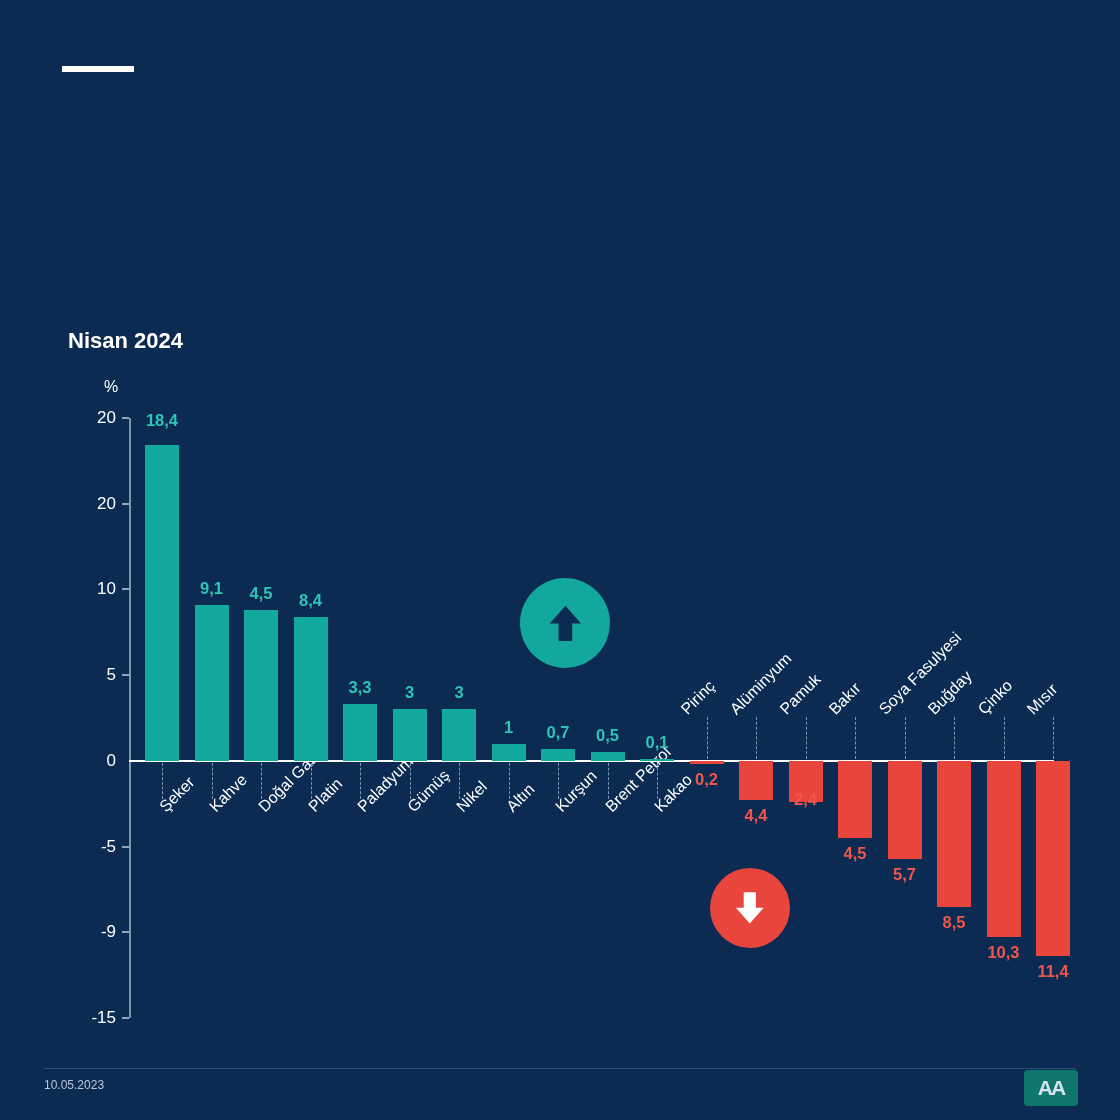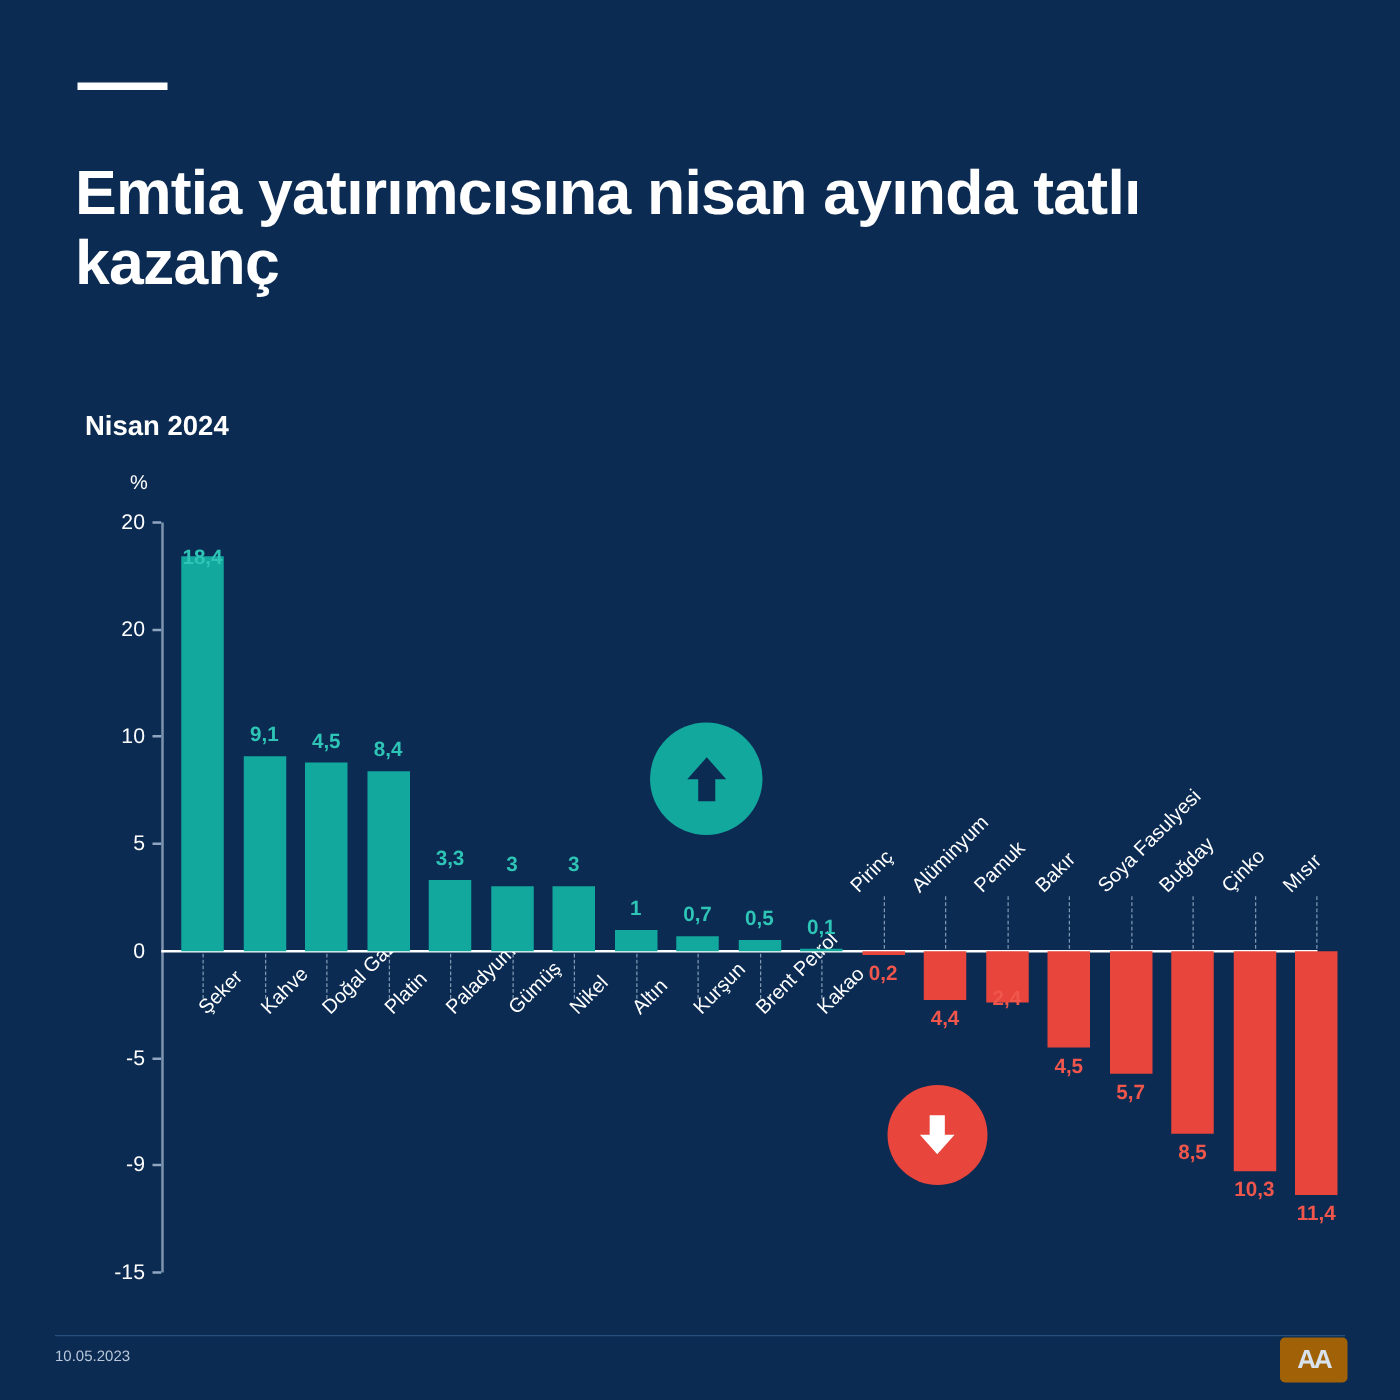--- a/index.html
+++ b/index.html
@@ -133,35 +133,34 @@
   .footer-date {
     position: absolute;
     left: 44px; top: 1078px;
     font-size: 12px;
     color: #b9c8da;
   }
   .logo {
     position: absolute;
     right: 42px; top: 1070px;
     width: 54px; height: 36px;
-    background: #a16207;
+    background: #0f766e;
     border-radius: 4px;
     display: flex; align-items: center; justify-content: center;
     font-size: 21px; font-weight: bold;
     color: #d8e3ee;
     letter-spacing: -2px;
   }
 </style>
 </head>
 <body>
 
 <div class="page">
 
   <div class="rule"></div>
-  <h1 class="headline">Emtia yatırımcısına nisan ayında tatlı kazanç</h1>
 
   <div class="chart-title">Nisan 2024</div>
   <div class="pct-label">%</div>
 
   <div class="chart" id="chart">
     <div class="axis-vert"></div>
     <div class="axis-horiz" id="zero-line" style="top: 351.857px;"></div>
   <div class="ytick" style="top: 10px; left: 0px;">20</div>
       <div class="ytick-mark" style="top: 9px;"></div>
       <div class="ytick" style="top: 95.7143px; left: 0px;">20</div>
@@ -171,21 +170,21 @@
       <div class="ytick" style="top: 267.143px; left: 0px;">5</div>
       <div class="ytick-mark" style="top: 266.143px;"></div>
       <div class="ytick" style="top: 352.857px; left: 0px;">0</div>
       <div class="ytick" style="top: 438.571px; left: 0px;">-5</div>
       <div class="ytick-mark" style="top: 437.571px;"></div>
       <div class="ytick" style="top: 524.286px; left: 0px;">-9</div>
       <div class="ytick-mark" style="top: 523.286px;"></div>
       <div class="ytick" style="top: 610px; left: 0px;">-15</div>
       <div class="ytick-mark" style="top: 609px;"></div>
       <div class="bar up" style="left: 85px; width: 34px; height: 315.429px; top: 37.4286px;"></div>
-      <div class="bar-val up" style="left: 102px; top: 29px;">18,4</div>
+      <div class="bar-val up" style="left: 102px; top: 3px;">18,4</div>
       <div class="leader" style="left: 102px; top: 354.857px; height: 36px;"></div>
       <div class="cat" style="left: 96px; top: 394.857px;">Şeker</div>
       <div class="bar up" style="left: 134.5px; width: 34px; height: 156px; top: 196.857px;"></div>
       <div class="bar-val up" style="left: 151.5px; top: 170.857px;">9,1</div>
       <div class="leader" style="left: 151.5px; top: 354.857px; height: 36px;"></div>
       <div class="cat" style="left: 145.5px; top: 394.857px;">Kahve</div>
       <div class="bar up" style="left: 184px; width: 34px; height: 150.857px; top: 202px;"></div>
       <div class="bar-val up" style="left: 201px; top: 176px;">4,5</div>
       <div class="leader" style="left: 201px; top: 354.857px; height: 36px;"></div>
       <div class="cat" style="left: 195px; top: 394.857px;">Doğal Gaz</div>

